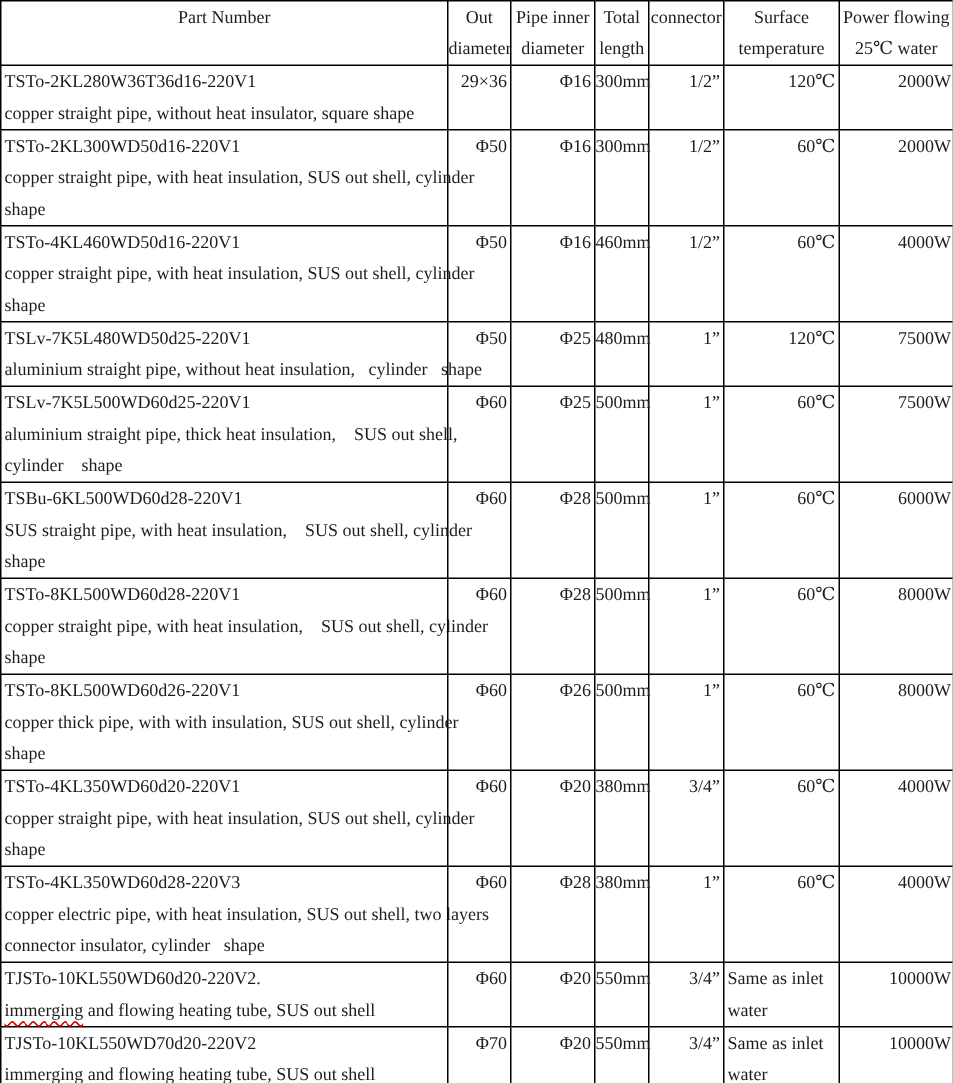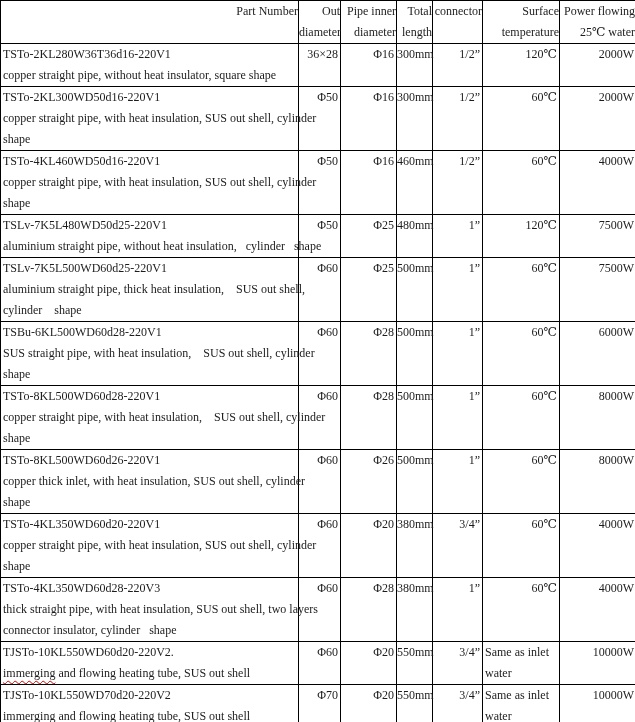--- a/index.html
+++ b/index.html
@@ -25,21 +25,21 @@
     vertical-align:top;
     padding:0;
     font-weight:normal;
     overflow:visible;
   }
   .line{
     white-space:pre;
     line-height:21px;
     height:21px;
   }
-  thead th{text-align:right;height:42px;}
+  thead th{text-align:center;height:42px;}
   td.part{text-align:left;padding-left:2px;margin-left:23px;}
   td.num{text-align:right;padding-right:2px;}
   td.surface-left{text-align:left;padding-left:2px;margin-top:41px;}
   td.power{padding-right:1px;}
   tbody tr:last-child{height:50px;}
   .spell-error{
     text-decoration:underline;
     text-decoration-style:wavy;
     text-decoration-color:var(--spell-color);
     text-decoration-thickness:1px;
@@ -90,21 +90,21 @@
         </th>
       </tr>
   </thead>
   <tbody>
       <tr>
         <td class="part">
           <div class="line">TSTo-2KL280W36T36d16-220V1</div>
           <div class="line">copper straight pipe, without heat insulator, square shape</div>
         </td>
         <td class="num">
-          <div class="line">36×28</div>
+          <div class="line">29×36</div>
         </td>
         <td class="num">
           <div class="line">Φ16</div>
         </td>
         <td class="num">
           <div class="line">300mm</div>
         </td>
         <td class="num">
           <div class="line">1/2”</div>
         </td>
@@ -260,21 +260,21 @@
         <td class="num">
           <div class="line">60℃</div>
         </td>
         <td class="num power">
           <div class="line">8000W</div>
         </td>
       </tr>
       <tr>
         <td class="part">
           <div class="line">TSTo-8KL500WD60d26-220V1</div>
-          <div class="line">copper thick inlet, with heat insulation, SUS out shell, cylinder</div>
+          <div class="line">copper thick pipe, with with insulation, SUS out shell, cylinder</div>
           <div class="line">shape</div>
         </td>
         <td class="num">
           <div class="line">Φ60</div>
         </td>
         <td class="num">
           <div class="line">Φ26</div>
         </td>
         <td class="num">
           <div class="line">500mm</div>
@@ -310,21 +310,21 @@
         <td class="num">
           <div class="line">60℃</div>
         </td>
         <td class="num power">
           <div class="line">4000W</div>
         </td>
       </tr>
       <tr>
         <td class="part">
           <div class="line">TSTo-4KL350WD60d28-220V3</div>
-          <div class="line">thick straight pipe, with heat insulation, SUS out shell, two layers</div>
+          <div class="line">copper electric pipe, with heat insulation, SUS out shell, two layers</div>
           <div class="line">connector insulator, cylinder   shape</div>
         </td>
         <td class="num">
           <div class="line">Φ60</div>
         </td>
         <td class="num">
           <div class="line">Φ28</div>
         </td>
         <td class="num">
           <div class="line">380mm</div>

